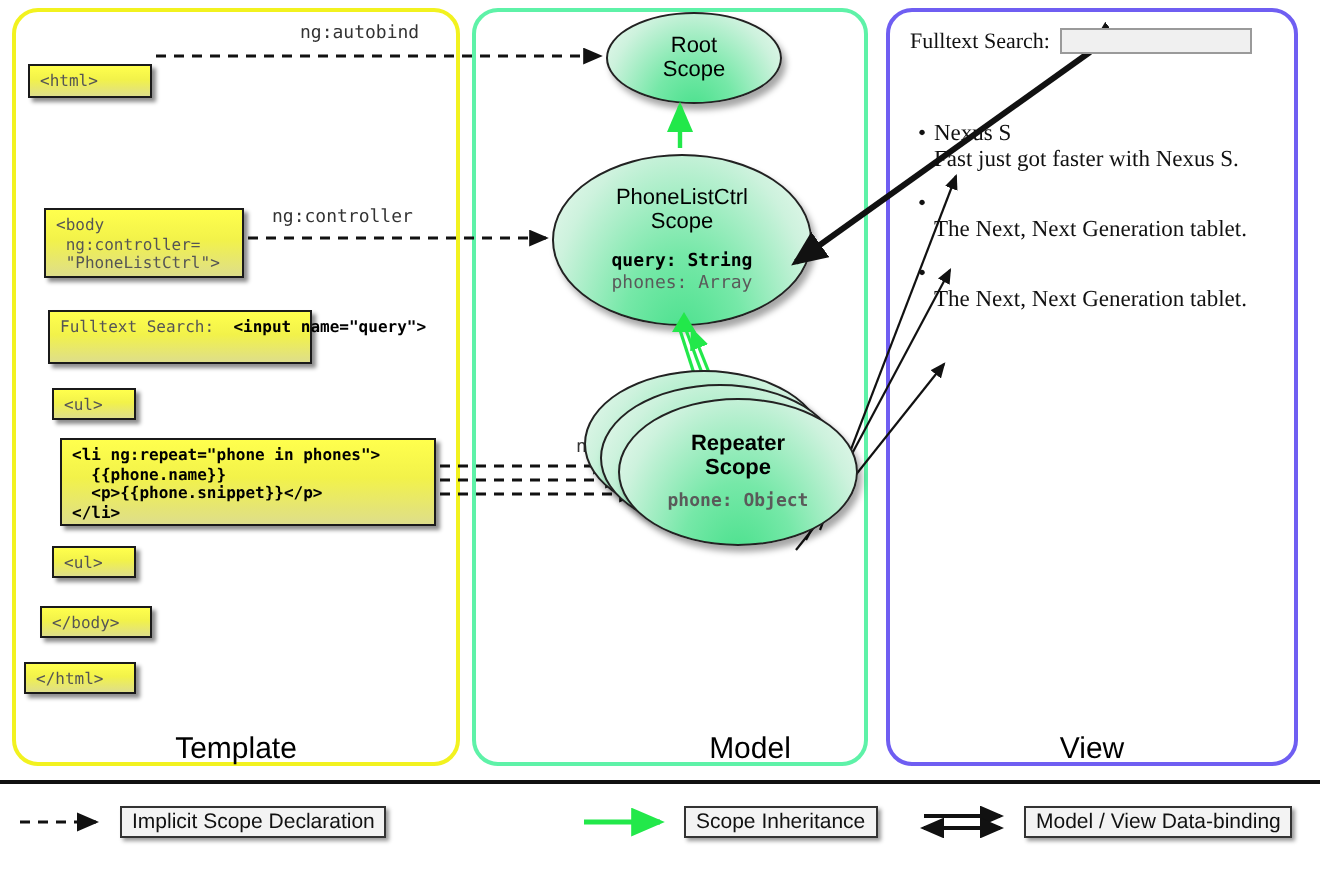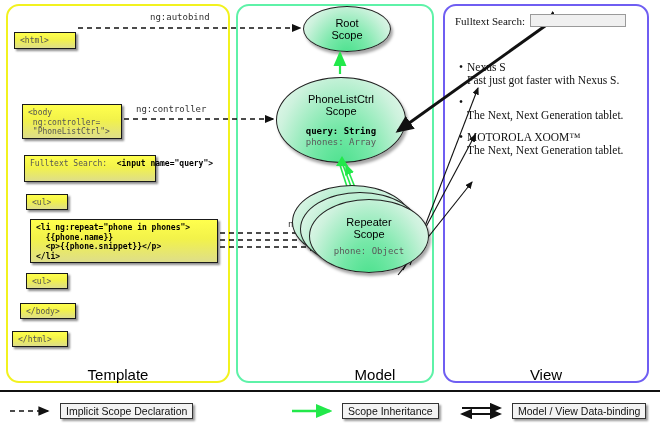--- a/index.html
+++ b/index.html
@@ -40,21 +40,21 @@
     text-align:right;color:#000;}
   .scope .s-title{font-family:"Liberation Sans",sans-serif;font-size:11px;line-height:12px;}
   .scope .s-prop{font-family:"DejaVu Sans Mono","Liberation Mono",monospace;font-size:9px;line-height:11px;}
   .s-prop.bold{font-weight:bold;color:#000;}
   .s-prop.dim{color:#5a5a5a;}
 
   #scope-root{left:303px;top:6px;width:86px;height:44px;}
   #scope-ctrl{left:276px;top:77px;width:128px;height:84px;}
   #scope-rep-3{left:292px;top:185px;width:118px;height:72px;z-index:2;}
   #scope-rep-2{left:300px;top:192px;width:118px;height:72px;z-index:3;}
-  #scope-rep-1{left:309px;top:199px;width:118px;height:72px;z-index:4;}
+  #scope-rep-1{left:309px;top:199px;width:118px;height:72px;z-index:4;font-weight:bold;}
 
   
   #view-content{position:absolute;left:455px;top:14px;width:190px;
     font-family:"Liberation Serif",serif;color:#111;}
   #view-search-row{display:flex;align-items:center;gap:5px;font-size:11px;}
   #view-search-input{width:96px;height:13px;border:1px solid #9a9a9a;background:#f0f0f0;
     box-sizing:border-box;}
   .view-item{margin-top:0;}
   .view-bullet{display:flex;font-size:11.5px;line-height:13px;}
   .view-bullet .dot{width:12px;text-align:center;}
@@ -201,21 +201,20 @@
         <span class="dot">•</span>
       </div>
       <div class="view-snip">The Next, Next Generation tablet.</div>
     </div>
 
     <div style="height:9px"></div>
 
     <div class="view-item">
       <div class="view-bullet">
         <span class="dot">•</span>
-        <span>MOTOROLA XOOM™</span>
       </div>
       <div class="view-snip">The Next, Next Generation tablet.</div>
     </div>
   </div>
 
   <div id="rule-top"></div>
   <div id="legend">
 
     <div class="legend-item" id="legend-2">
       <svg class="legend-glyph" viewBox="0 0 46 16">

